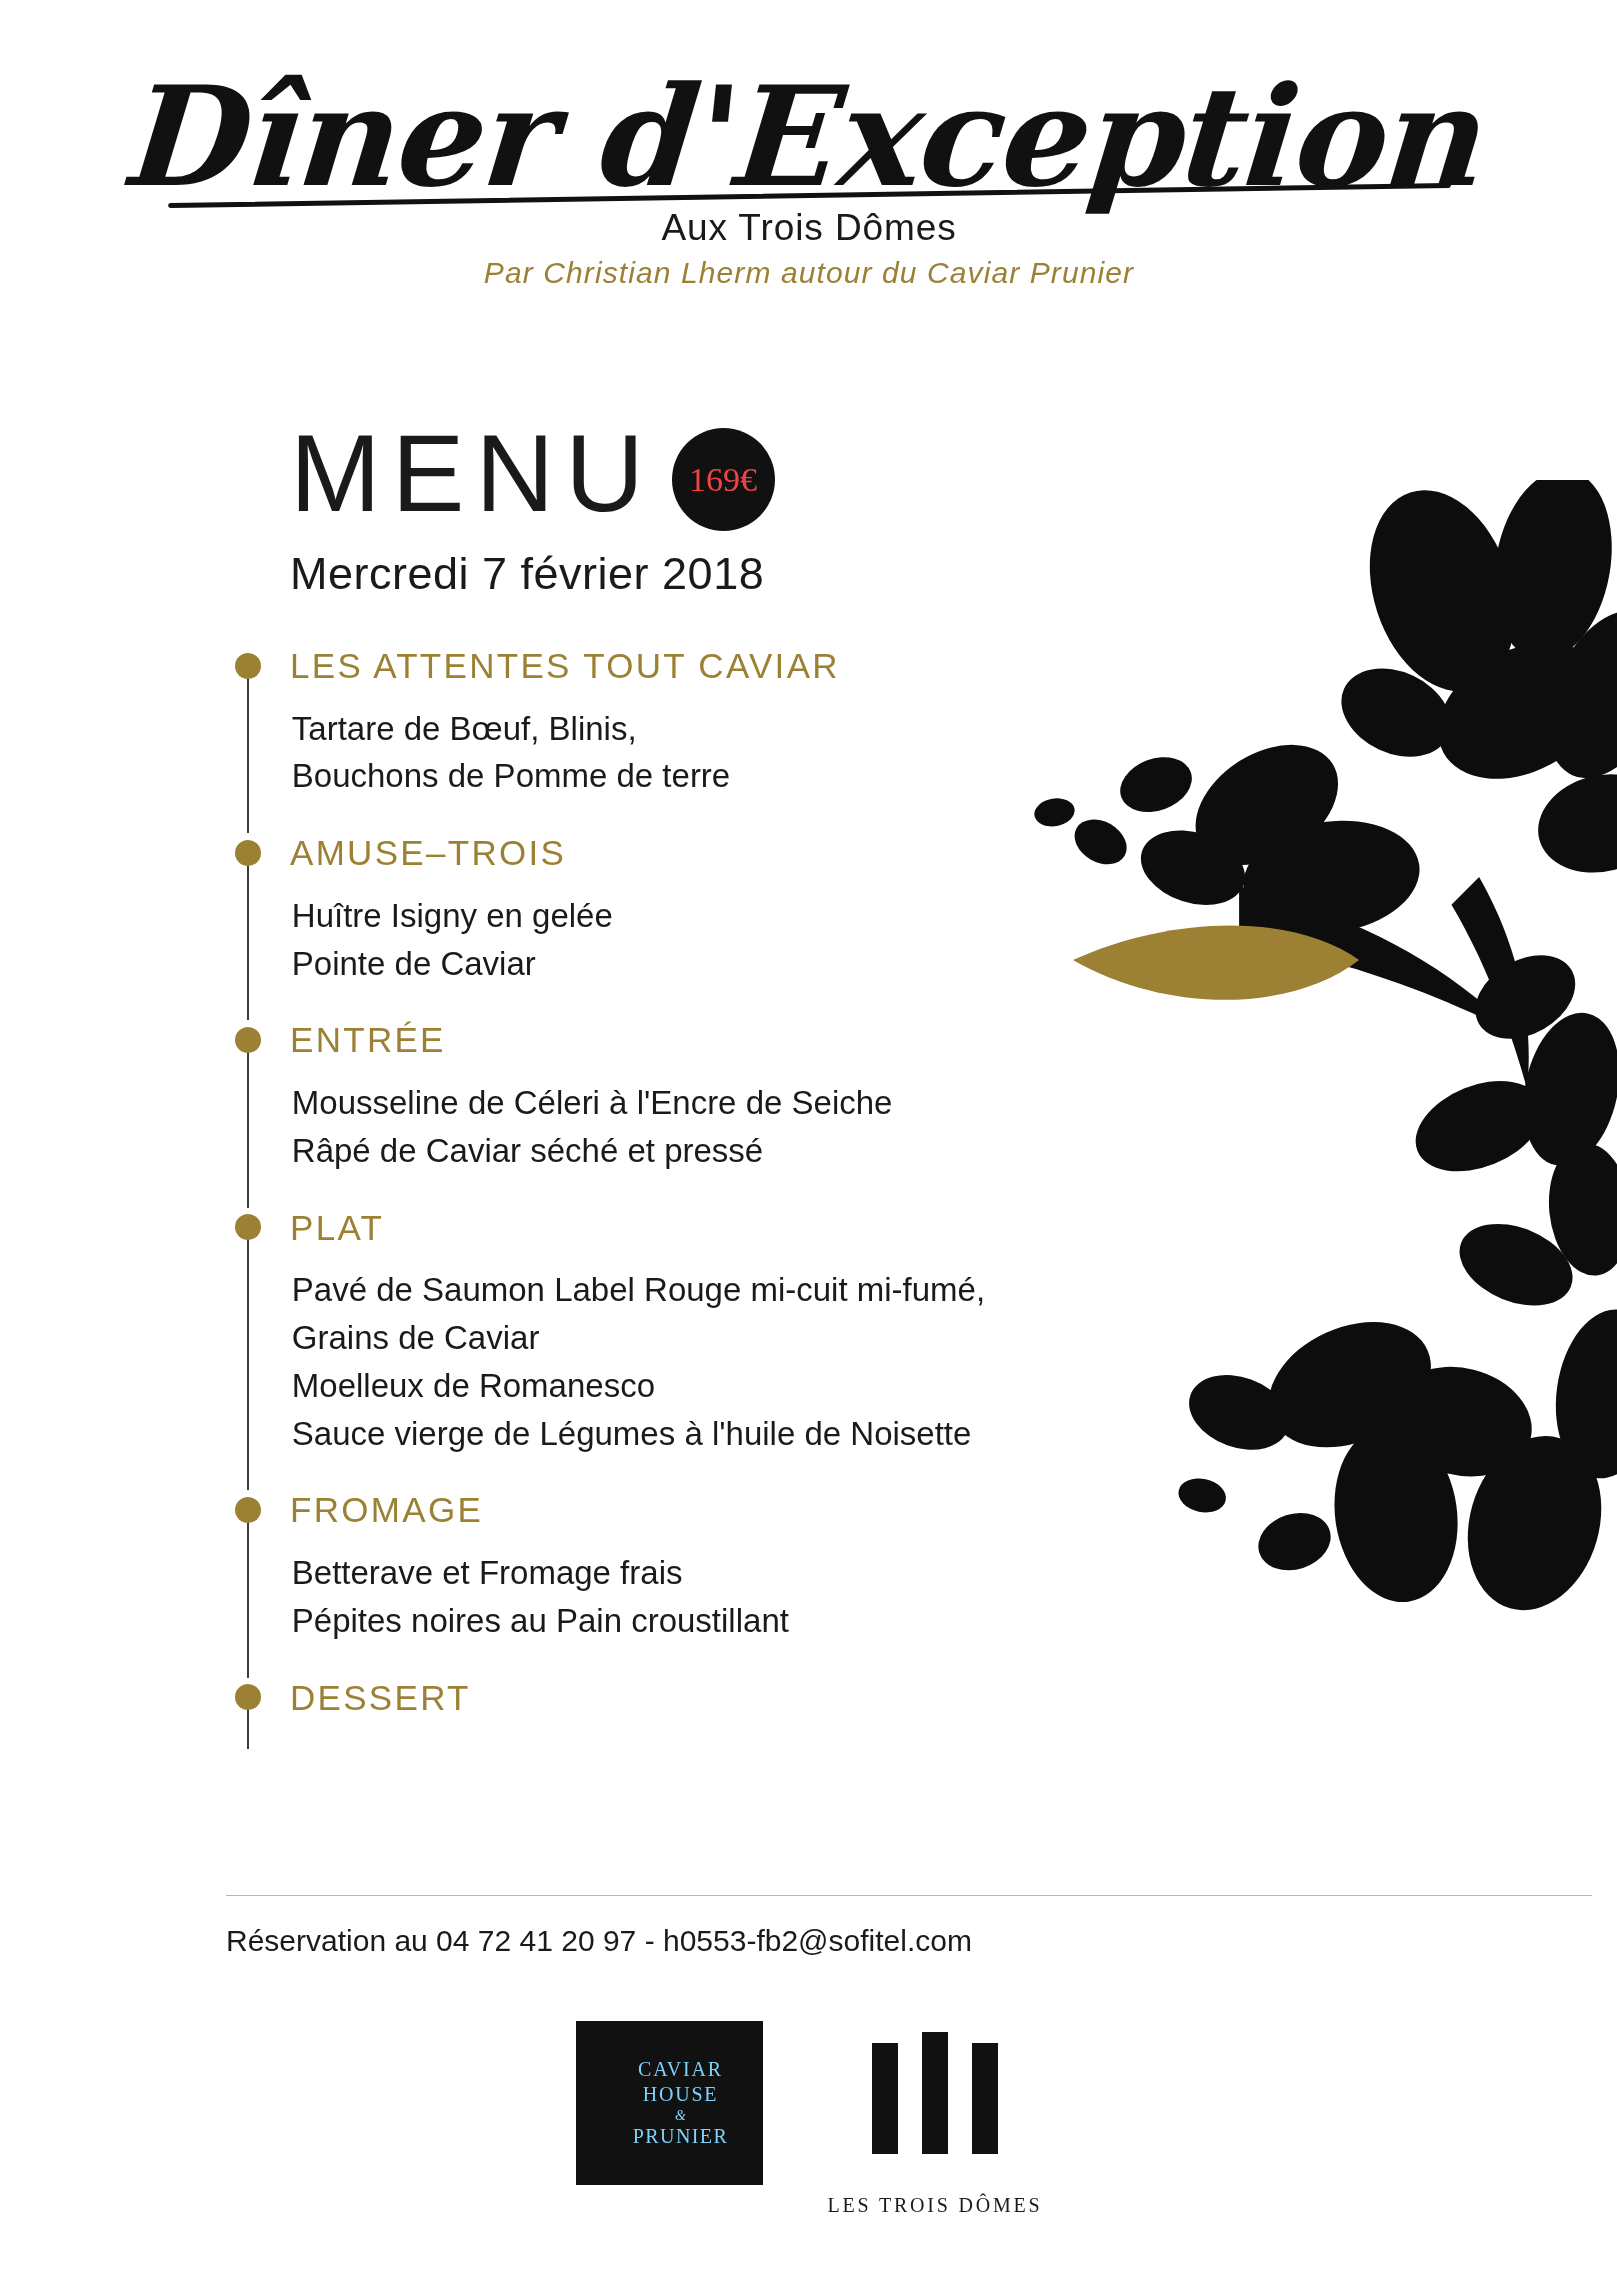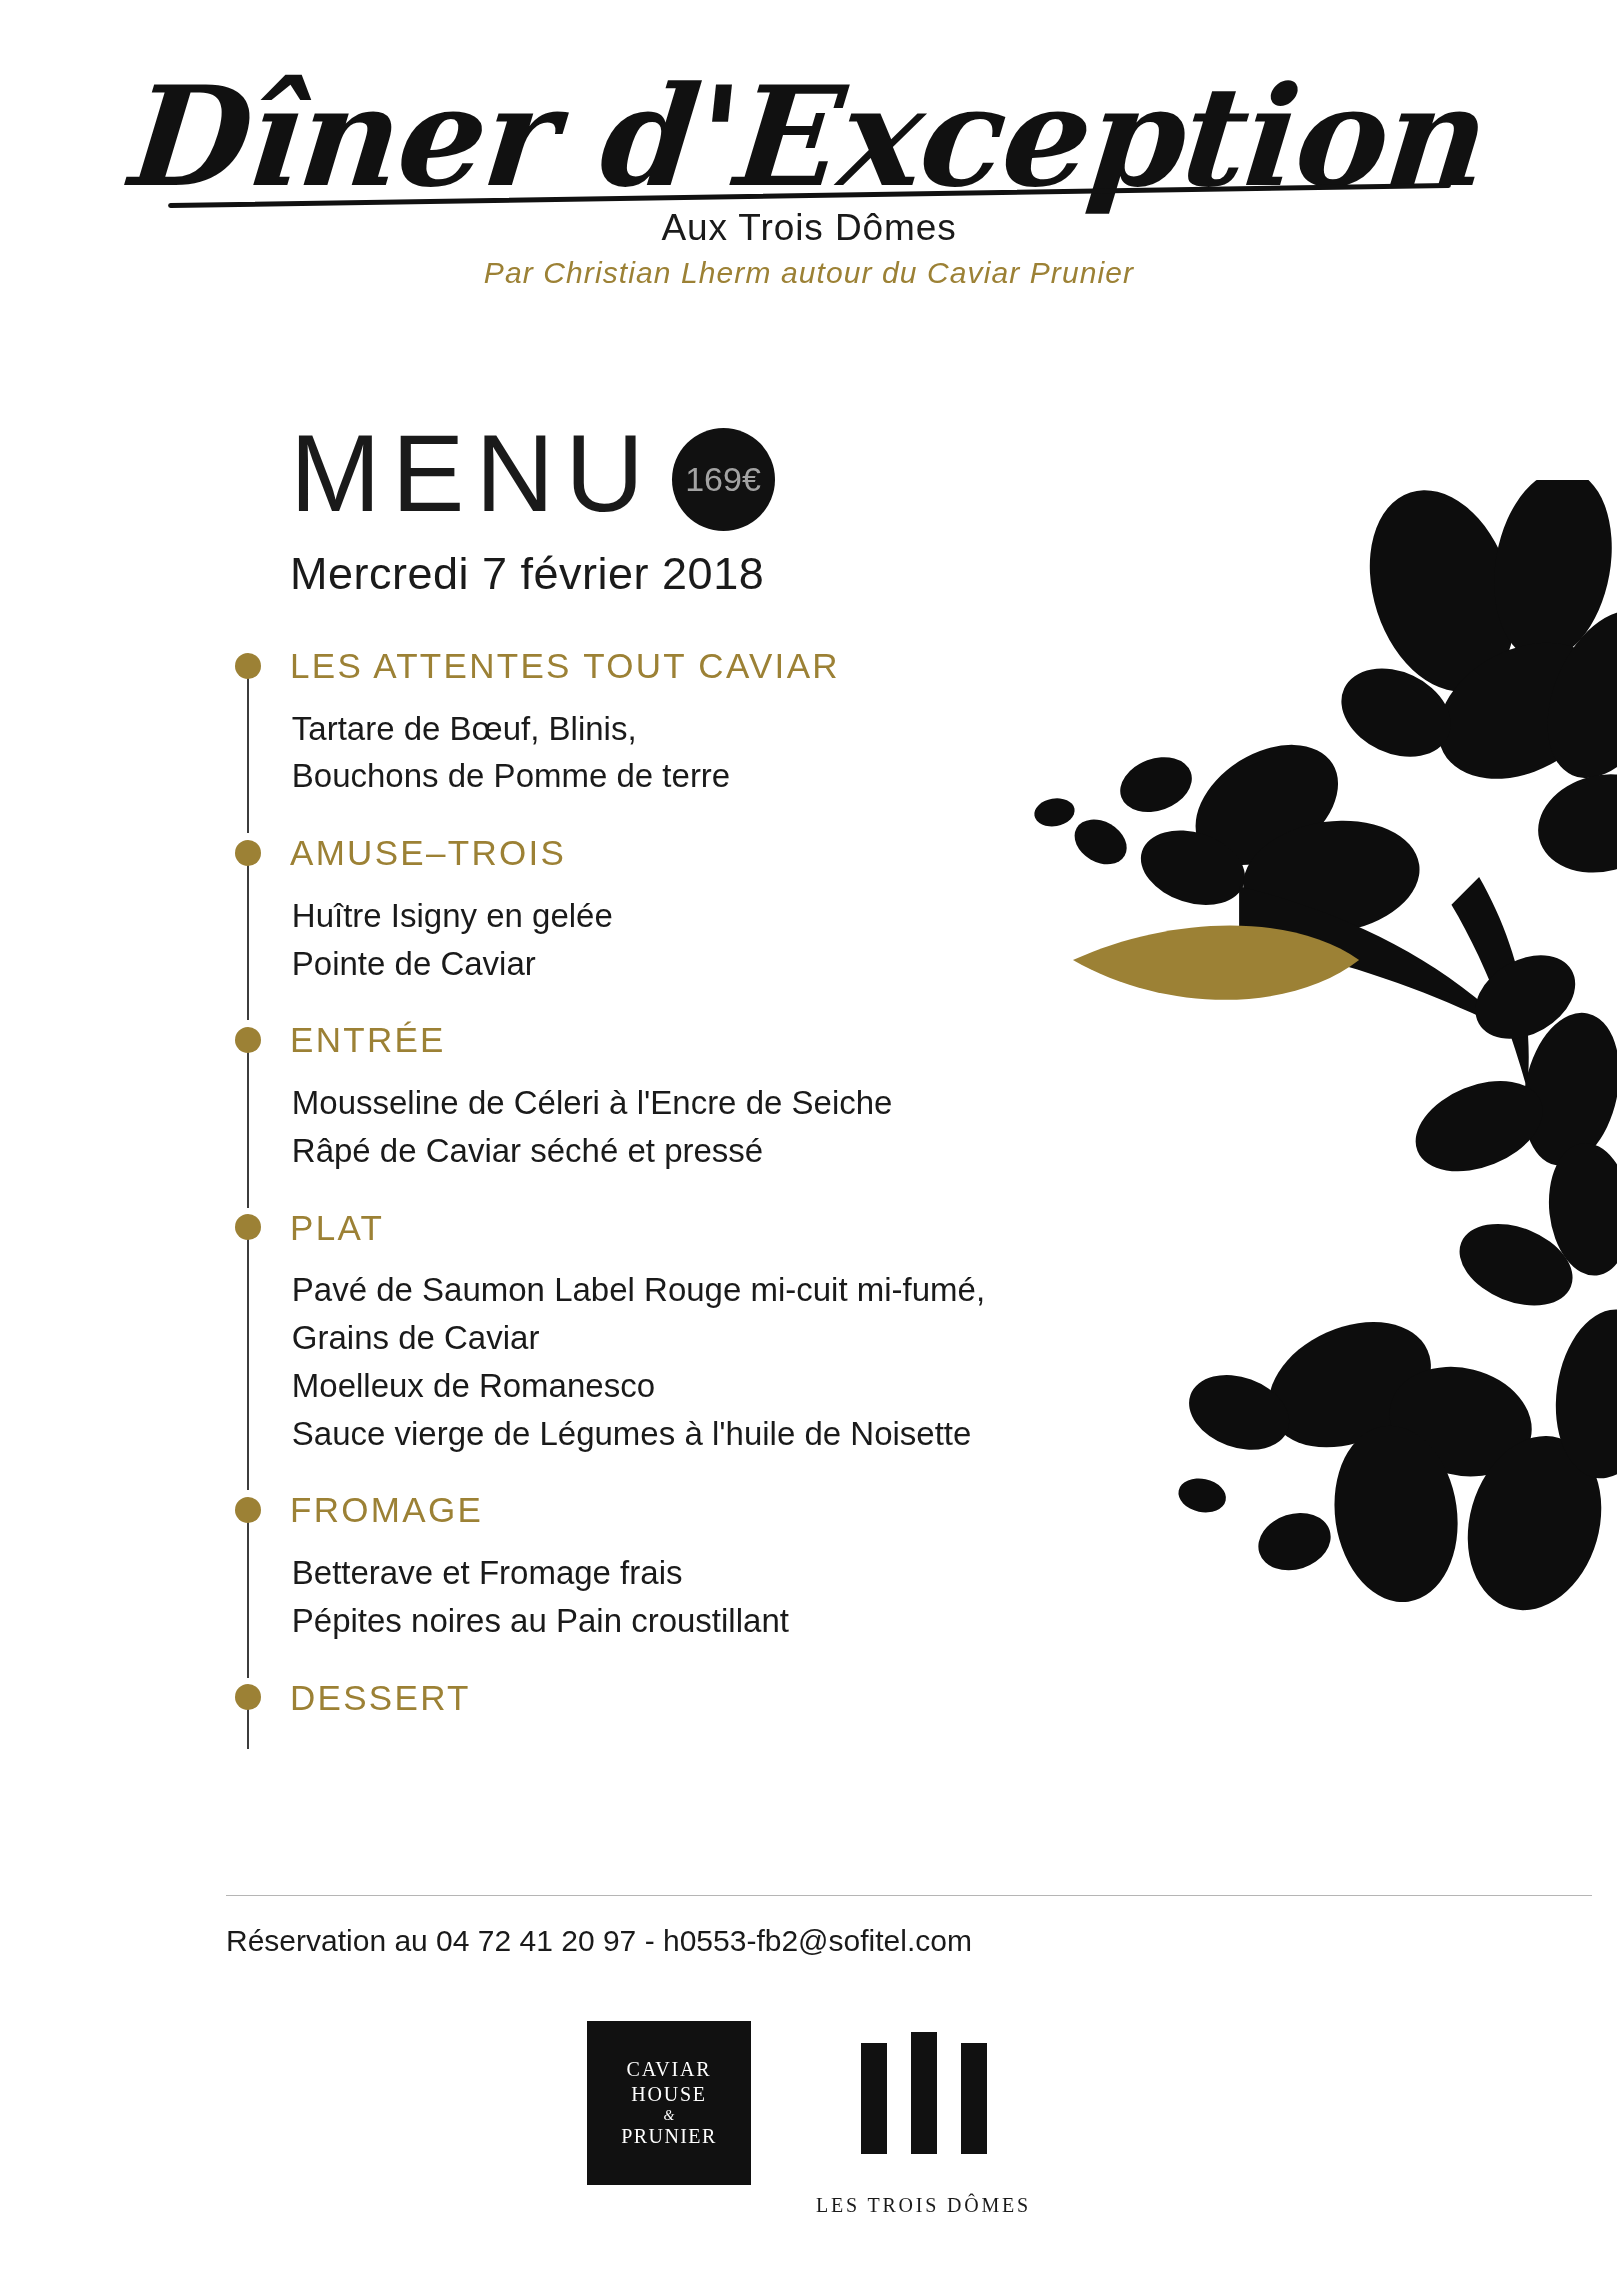--- a/index.html
+++ b/index.html
@@ -83,27 +83,28 @@
     letter-spacing: 11px;
     font-weight: 300;
     color: #1a1a1a;
     line-height: 1;
   }
   .price-badge {
     width: 103px;
     height: 103px;
     border-radius: 50%;
     background: #111111;
-    color: #a3a3a3;
+    color: #ef4444;
     display: flex;
     align-items: center;
     justify-content: center;
     font-size: 34px;
     margin-left: 16.6px;
     margin-top: 13px;
+    font-family: Liberation Serif, serif;
   }
   .menu-date {
     font-size: 45px;
     letter-spacing: 0.5px;
     color: #1a1a1a;
     margin-top: 16.6px;
   }
 
   
   .courses {
@@ -174,27 +175,28 @@
     width: 1618px;
     display: flex;
     justify-content: center;
     align-items: flex-start;
     gap: 65px;
   }
   .caviar-logo {
     width: 164px;
     height: 164px;
     background: #111111;
-    color: #ffffff;
+    color: #7dd3fc;
     display: flex;
     flex-direction: column;
     align-items: center;
     justify-content: center;
     font-family: "Liberation Serif", serif;
     line-height: 1.25;
+    padding-left: 23px;
   }
   .caviar-logo .l1 { font-size: 20px; letter-spacing: 1.8px; }
   .caviar-logo .l2 { font-size: 20px; letter-spacing: 1.8px; }
   .caviar-logo .l3 { font-size: 14px; font-style: italic; }
   .caviar-logo .l4 { font-size: 20px; letter-spacing: 1.4px; }
 
   .domes-logo {
     display: flex;
     flex-direction: column;
     align-items: center;

